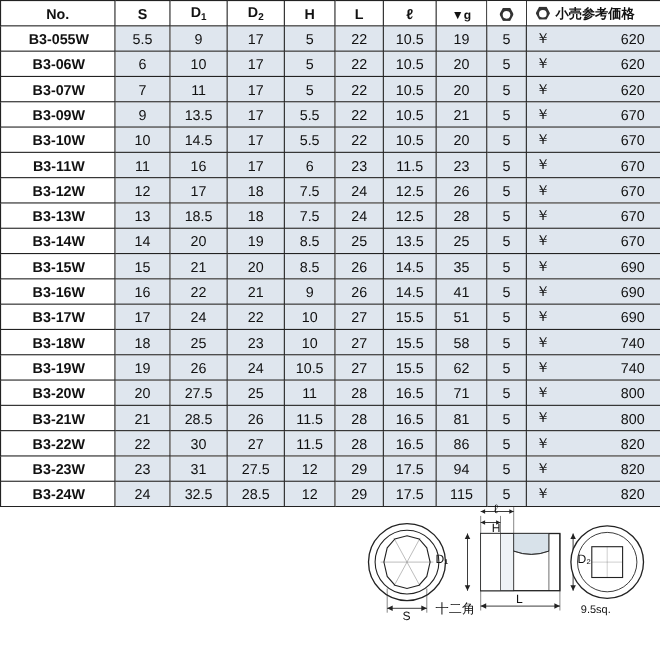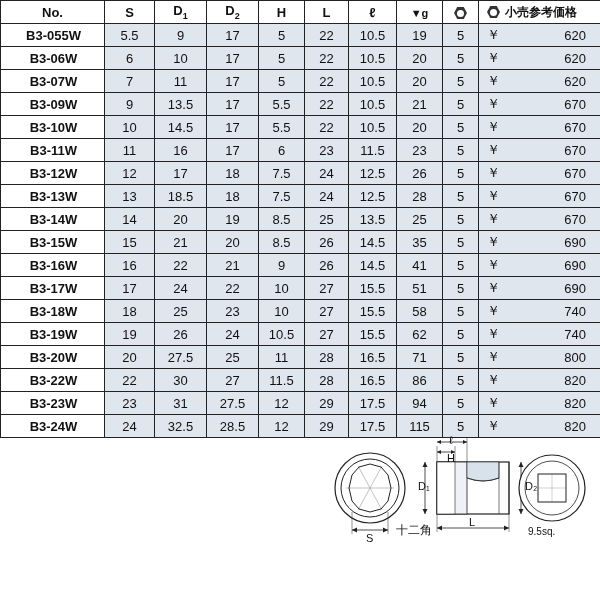--- a/index.html
+++ b/index.html
@@ -370,20 +370,37 @@
           <td>71</td>
           <td>5</td>
           <td style="padding: 0px;">
             <div style="display: flex; justify-content: space-between; align-items: center; height: 100%; padding: 0px 14px 0px 8px; box-sizing: border-box;">
               <span>￥</span>
               <span>800</span>
             </div>
           </td>
         </tr>
         <tr>
+          <td class="model">B3-21W</td>
+          <td>21</td>
+          <td>28.5</td>
+          <td>26</td>
+          <td>11.5</td>
+          <td>28</td>
+          <td>16.5</td>
+          <td>81</td>
+          <td>5</td>
+          <td style="padding: 0px;">
+            <div style="display: flex; justify-content: space-between; align-items: center; height: 100%; padding: 0px 14px 0px 8px; box-sizing: border-box;">
+              <span>￥</span>
+              <span>800</span>
+            </div>
+          </td>
+        </tr>
+        <tr>
           <td class="model">B3-22W</td>
           <td>22</td>
           <td>30</td>
           <td>27</td>
           <td>11.5</td>
           <td>28</td>
           <td>16.5</td>
           <td>86</td>
           <td>5</td>
           <td style="padding: 0px;">
@@ -486,20 +503,20 @@
         <circle cx="552" cy="50" r="27" fill="#ffffff" stroke="#222" stroke-width="0.8"></circle>
         <rect x="538" y="36" width="28" height="28" fill="#ffffff" stroke="#222" stroke-width="1"></rect>
         <line x1="538" y1="50" x2="566" y2="50" stroke="#222" stroke-width="0.4" opacity="0.5"></line>
         <line x1="552" y1="36" x2="552" y2="64" stroke="#222" stroke-width="0.4" opacity="0.5"></line>
       </g>
     </svg>
 
     <div class="dg-label" style="left:447px; top:14px;">H</div>
     <div class="dg-label" style="left:449px; top:-4px;">ℓ</div>
     <div class="dg-label" style="left:469px; top:78px;">L</div>
-    <div class="dg-label" style="left:418px; top:42px;">D₁</div>
+    <div class="dg-label" style="left:396px; top:42px;">D₁</div>
     <div class="dg-label" style="left:525px; top:42px;">D₂</div>
     <div class="dg-label" style="left:366px; top:94px;">S</div>
     <div class="dg-label jp" style="left:396px; top:84px;">十二角</div>
     <div class="dg-label small" style="left:528px; top:88px;">9.5sq.</div>
   </div>
 
 </div>
 
 </body></html>

